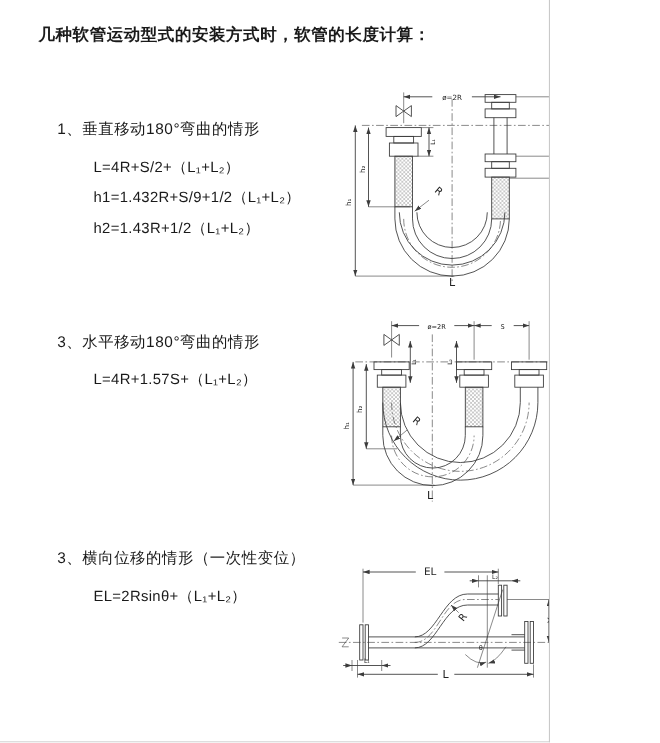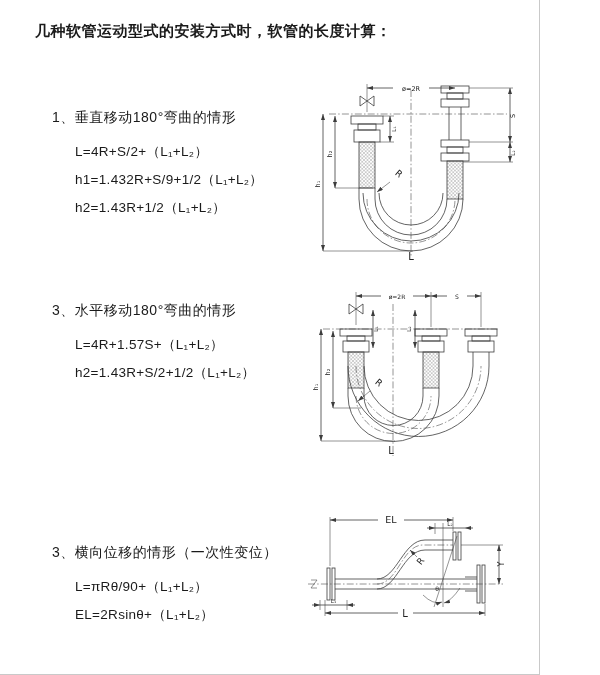--- a/index.html
+++ b/index.html
@@ -1,22 +1,22 @@
 <!DOCTYPE html>
 <html><head>
 <meta charset="utf-8">
 <style>
   html,body{margin:0;padding:0;background:#fff;}
-  #page{position:relative;width:540px;height:675px;background:#ffffff;overflow:hidden;
+  #page{position:relative;width:500px;height:675px;background:#ffffff;overflow:hidden;
         font-family:"Liberation Sans","DejaVu Sans",sans-serif;color:#1a1a1a;
         border-right:1px solid #c9c9c9;border-bottom:1px solid #c9c9c9;box-sizing:border-box;}
   .title{position:absolute;left:35px;top:22px;font-size:15px;font-weight:bold;letter-spacing:.5px;}
   .section{position:absolute;left:52px;}
   .sec-heading{font-size:14px;font-weight:normal;letter-spacing:.5px;margin-bottom:11px;}
-  .formulas{margin-left:23px;}
+  .formulas{margin-left:33px;}
   .formula{font-size:13.5px;line-height:28px;letter-spacing:.3px;white-space:pre;}
   svg{position:absolute;overflow:visible;}
   svg line,svg path,svg rect{stroke:#3c3c3c;stroke-width:.8;fill:none;stroke-linecap:butt;}
   svg .thin{stroke-width:.55;}
   svg .cl{stroke-width:.55;stroke-dasharray:7 2.2 1.5 2.2;}
   svg text{fill:#222;stroke:none;font-family:"DejaVu Sans",sans-serif;}
   svg marker path{fill:#3c3c3c;stroke:none;}
   svg pattern path{stroke:#777;stroke-width:.35;}
 </style>
 </head>
@@ -32,28 +32,26 @@
       <div class="formula">L=4R+S/2+（L₁+L₂）</div>
       <div class="formula">h1=1.432R+S/9+1/2（L₁+L₂）</div>
       <div class="formula">h2=1.43R+1/2（L₁+L₂）</div>
     </div>
   </div>
 
   <div class="section" style="top:302px">
     <div class="sec-heading">3、水平移动180°弯曲的情形</div>
     <div class="formulas">
       <div class="formula">L=4R+1.57S+（L₁+L₂）</div>
-      <div class="formula">h2=1.43R+S/2+1/2（L₁+L₂）</div>
     </div>
   </div>
 
-  <div class="section" style="top:544px">
+  <div class="section" style="top:499px">
     <div class="sec-heading">3、横向位移的情形（一次性变位）</div>
     <div class="formulas">
-      <div class="formula">L=πRθ/90+（L₁+L₂）</div>
       <div class="formula">EL=2Rsinθ+（L₁+L₂）</div>
     </div>
   </div>
 
   <svg width="265" height="187" viewBox="0 0 265 187" style="left:315px;top:76px">
     <defs>
       <marker id="m1" markerWidth="7" markerHeight="5" refX="6" refY="2" orient="auto-start-reverse" markerUnits="userSpaceOnUse">
         <path d="M0,0 L6,2 L0,4 Z"></path>
       </marker>
       <pattern id="p1" width="3.5" height="3.5" patternUnits="userSpaceOnUse">

